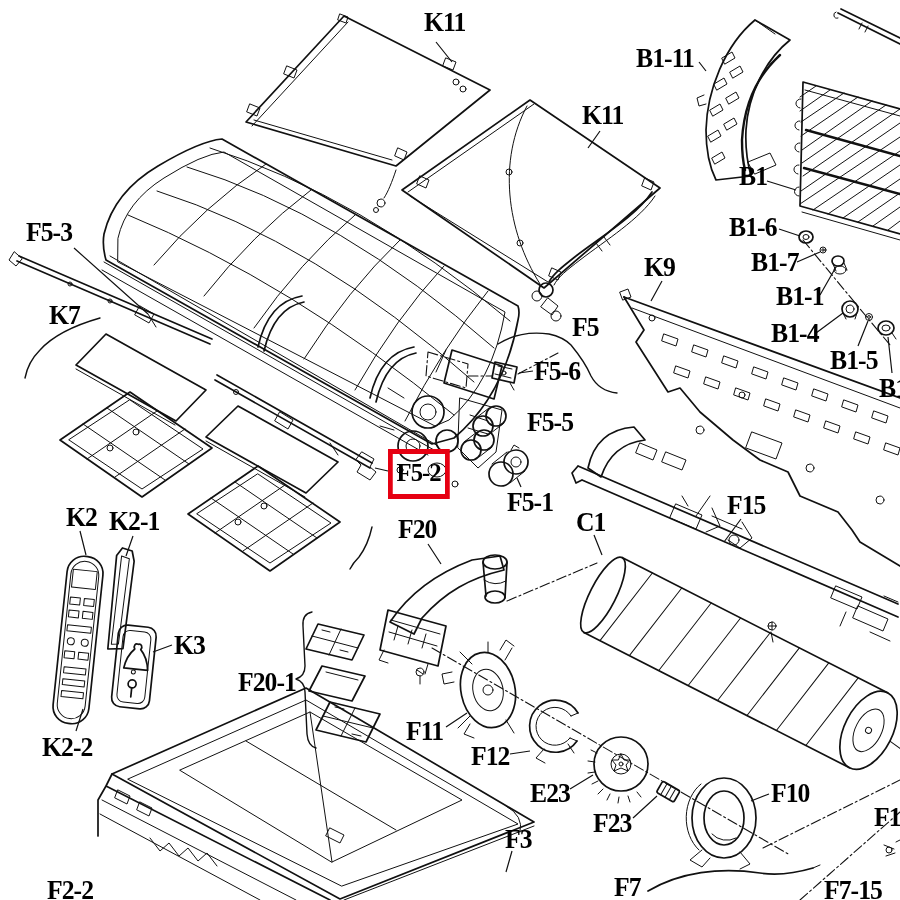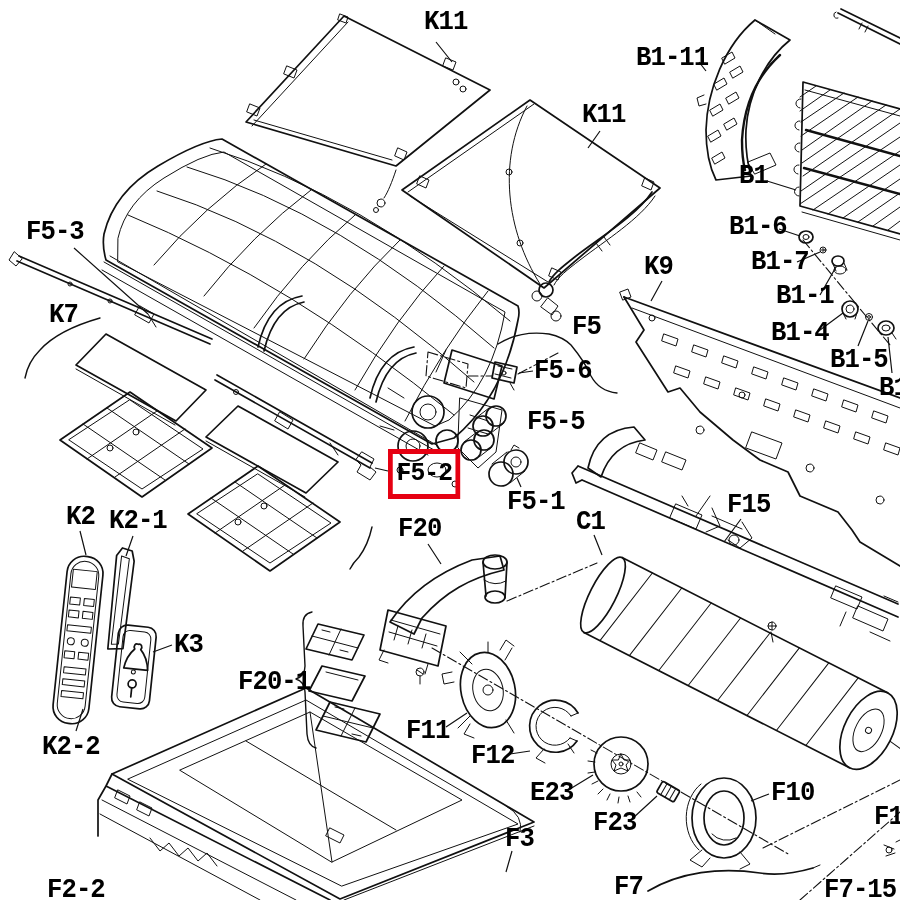--- a/index.html
+++ b/index.html
@@ -1,17 +1,17 @@
 <!DOCTYPE html>
 <html><head>
 <meta charset="utf-8">
 <style>
   html,body{margin:0;padding:0;background:#fff;}
   #stage{position:relative;width:900px;height:900px;overflow:hidden;background:#fff;
-         font-family:Liberation Mono, monospace;}
+         font-family:Liberation Serif, serif;}
   #art{position:absolute;left:0;top:0;}
   .s ,.s0,.s2,.dd,.br{stroke:#111;fill:none;stroke-linecap:round;stroke-linejoin:round;}
   .s {stroke-width:1.7;}
   .s0{stroke-width:1;}
   .s2{stroke-width:2.4;}
   .br{stroke-width:1.4;}
   .ld{stroke:#111;fill:none;stroke-width:1.2;}
   .dd{stroke-width:1.1;stroke-dasharray:10 3 2 3;}
   .part-label{position:absolute;font-weight:bold;font-size:27px;line-height:1;color:#000;
               letter-spacing:-1px;white-space:nowrap;transform:scaleX(.95);transform-origin:left top;}

